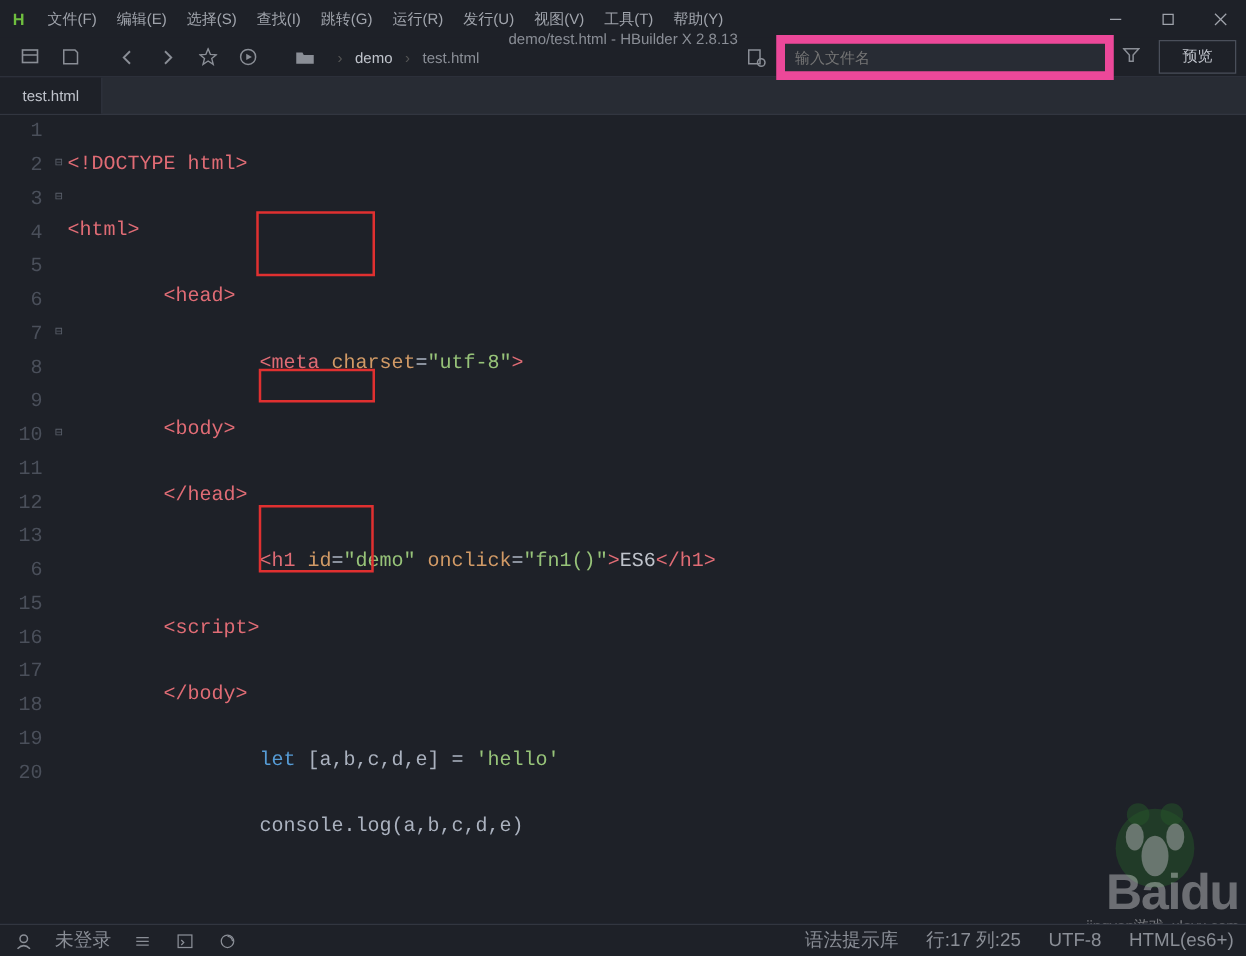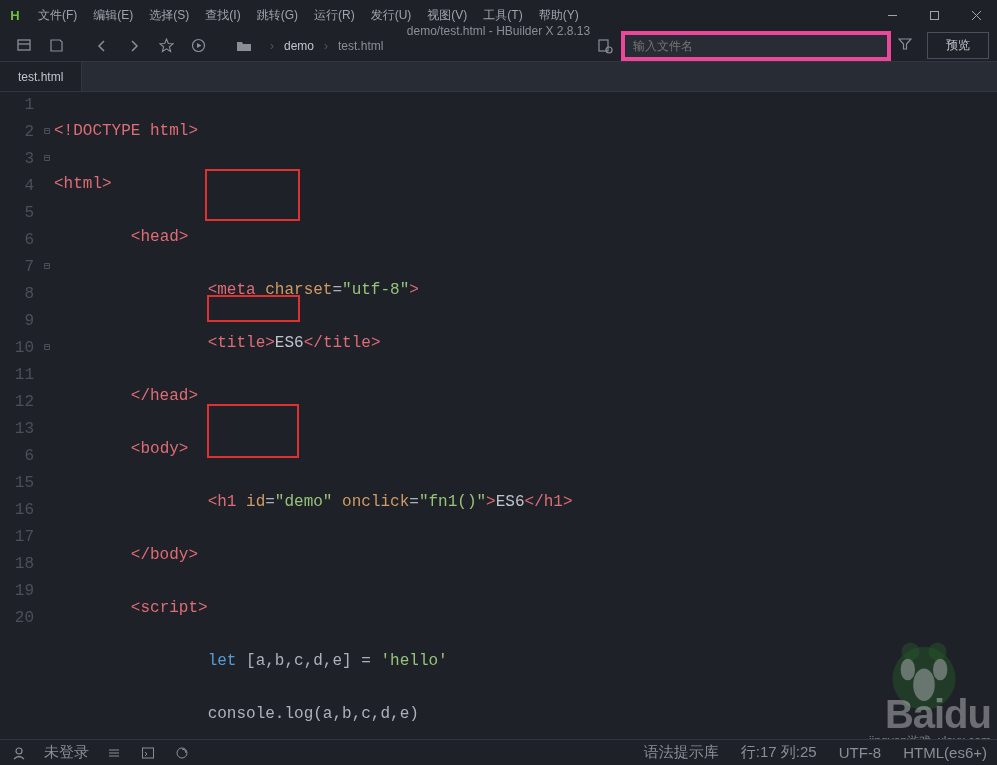--- a/index.html
+++ b/index.html
@@ -18,21 +18,21 @@
   
   .toolbar { height:32px; background:#1e2128; border-bottom:1px solid #323640; display:flex; align-items:center; padding:0 8px; font-size:12px; }
   .tb-icon { width:24px; height:24px; display:flex; align-items:center; justify-content:center; cursor:pointer; margin:0 4px; }
   .tb-icon svg { stroke:#8a8e96; fill:none; }
   .crumb { display:flex; align-items:center; margin-left:14px; }
   .crumb span { color:#8a8e96; }
   .crumb .sep { margin:0 10px; color:#555; }
   .crumb .folder { color:#c0c4cc; }
   .searchbox { margin-left:auto; display:flex; align-items:center; }
   .searchbox .sicon { width:32px; display:flex; align-items:center; justify-content:center; }
-  .searchbox input { background:#282c34; border:4px solid #ec4899; color:#c0c4cc; padding:4px 8px; width:270px; font-size:12px; }
+  .searchbox input { background:#282c34; border:7px solid #ec4899; color:#c0c4cc; padding:4px 8px; width:270px; font-size:12px; }
   .filter-icon { width:28px; text-align:center; cursor:pointer; }
   .preview-btn { border:1px solid #4a4f5a; padding:4px 18px; margin-left:8px; cursor:pointer; color:#c0c4cc; }
   
   
   .tabbar { height:30px; background:#282c34; display:flex; border-bottom:1px solid #323640; }
   .tab { padding:0 18px; line-height:30px; font-size:12px; background:#1e2128; color:#c0c4cc; cursor:pointer; border-right:1px solid #323640;}
   
   
   .editor { display:flex; font-family:Consolas,"Courier New",monospace; font-size:16px; line-height:26px; position:relative; }
   .gutter { width:40px; text-align:right; color:#4a4f5a; padding-right:6px; user-select:none;}
@@ -216,26 +216,25 @@
       <div></div>
       <div></div>
       <div></div>
       <div></div>
   </div>
   <div class="code">
 <div class="ln"><span class="doct">&lt;!DOCTYPE html&gt;</span></div>
 <div class="ln"><span class="ang">&lt;</span><span class="tag">html</span><span class="ang">&gt;</span></div>
 <div class="ln">        <span class="ang">&lt;</span><span class="tag">head</span><span class="ang">&gt;</span></div>
 <div class="ln">                <span class="ang">&lt;</span><span class="tag">meta</span><span class="attr"> charset</span><span class="pun">=</span><span class="str">"utf-8"</span><span class="ang">&gt;</span></div>
-<div class="ln">                <span class="ang">&lt;</span><span class="tag">title</span><span class="ang">&gt;</span><span class="txt">ES6</span><span class="ang">&lt;/</span><span class="tag">title</span><span class="ang">&gt;</span></div>
+<div class="ln">        <span class="ang">&lt;</span><span class="tag">body</span><span class="ang">&gt;</span></div>
 <div class="ln">        <span class="ang">&lt;/</span><span class="tag">head</span><span class="ang">&gt;</span></div>
-<div class="ln">        <span class="ang">&lt;</span><span class="tag">body</span><span class="ang">&gt;</span></div>
 <div class="ln">                <span class="ang">&lt;</span><span class="tag">h1</span><span class="attr"> id</span><span class="pun">=</span><span class="str">"demo"</span><span class="attr"> onclick</span><span class="pun">=</span><span class="str">"fn1()"</span><span class="ang">&gt;</span><span class="txt">ES6</span><span class="ang">&lt;/</span><span class="tag">h1</span><span class="ang">&gt;</span></div>
+<div class="ln">        <span class="ang">&lt;</span><span class="tag">script</span><span class="ang">&gt;</span></div>
 <div class="ln">        <span class="ang">&lt;/</span><span class="tag">body</span><span class="ang">&gt;</span></div>
-<div class="ln">        <span class="ang">&lt;</span><span class="tag">script</span><span class="ang">&gt;</span></div>
 <div class="ln">                <span class="kw">let</span><span class="pun"> [a,b,c,d,e] = </span><span class="str">'hello'</span></div>
 <div class="ln">                <span class="fn">console.log(a,b,c,d,e)</span></div>
 
 
 
 
 
 
 
     <div class="redbox rb1"></div>

